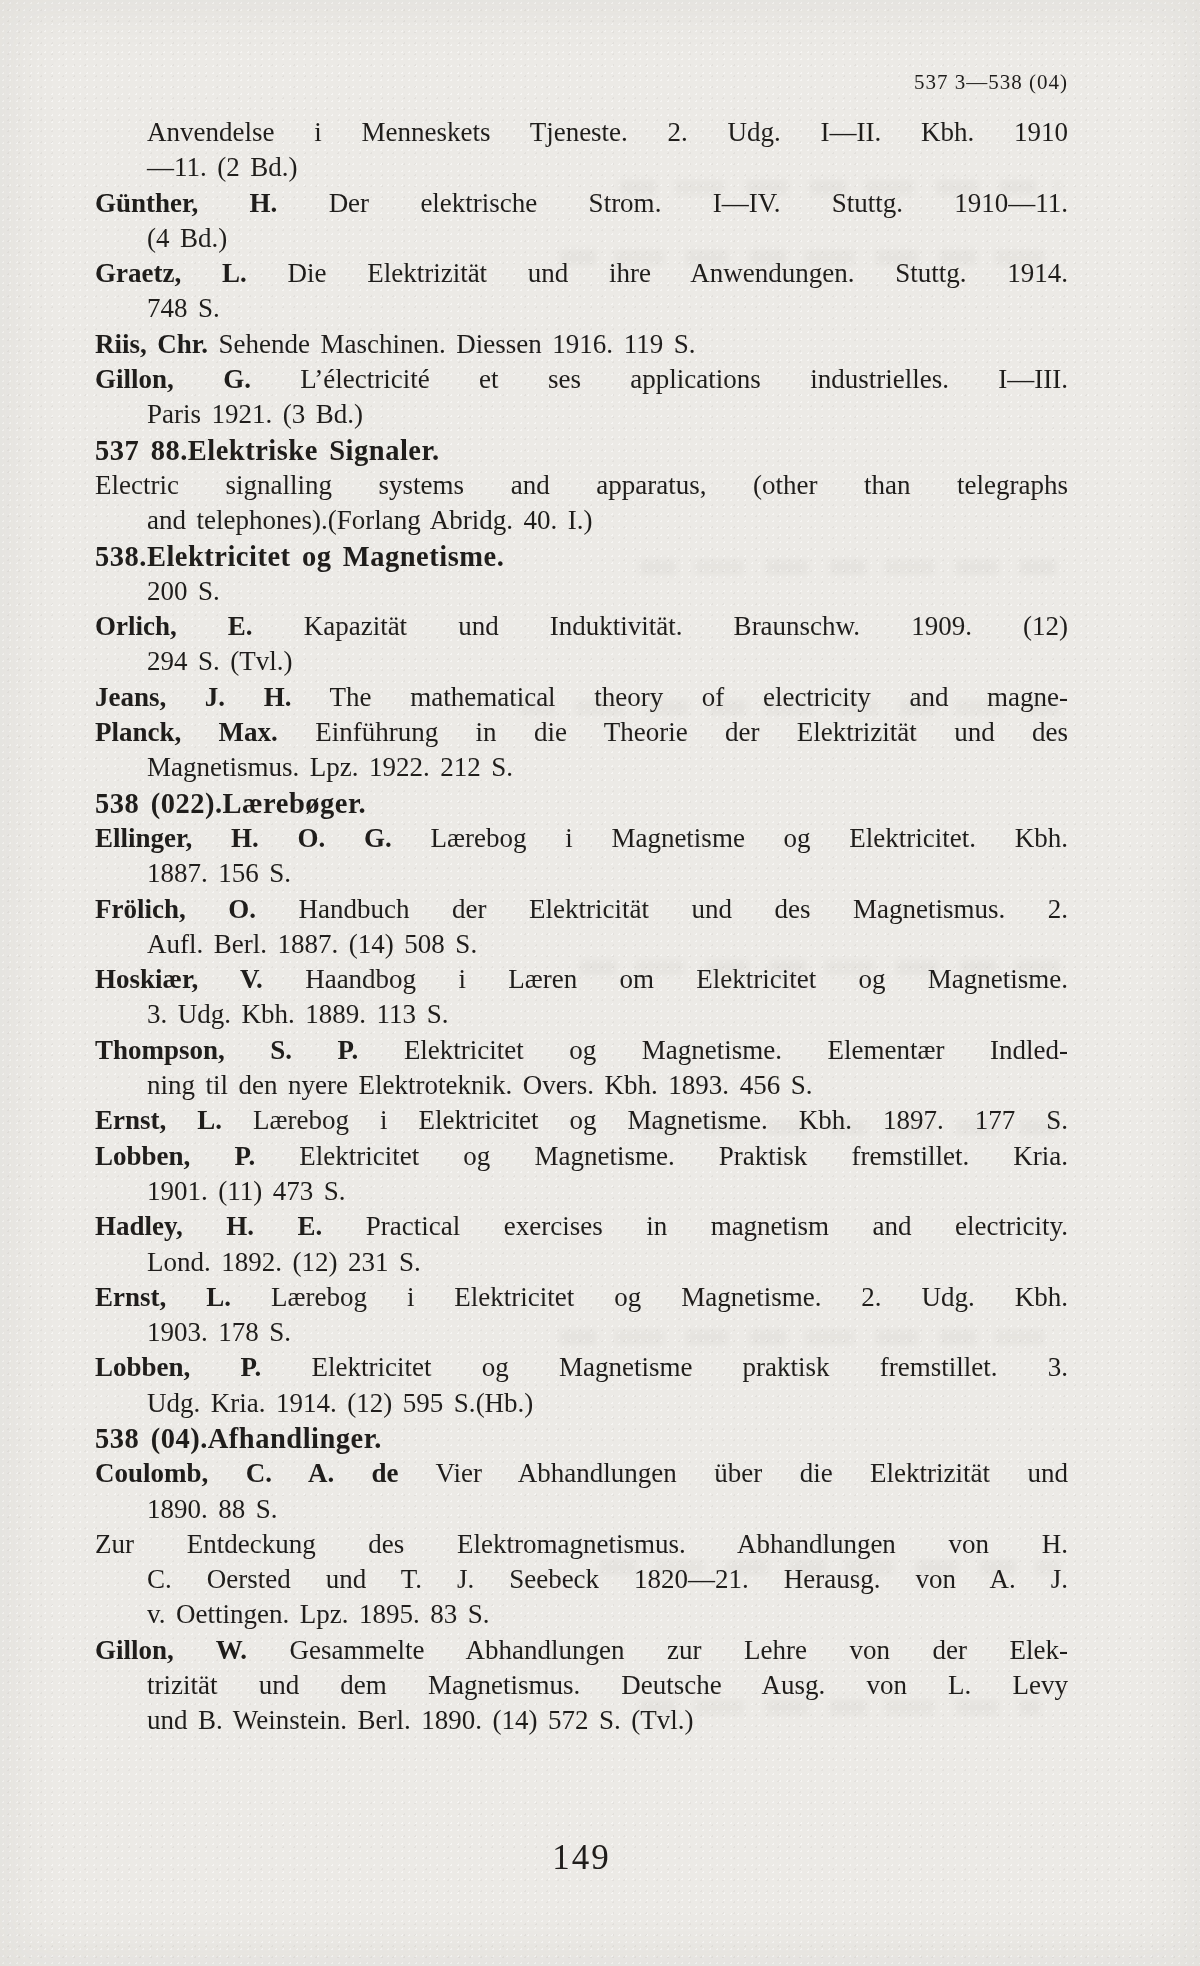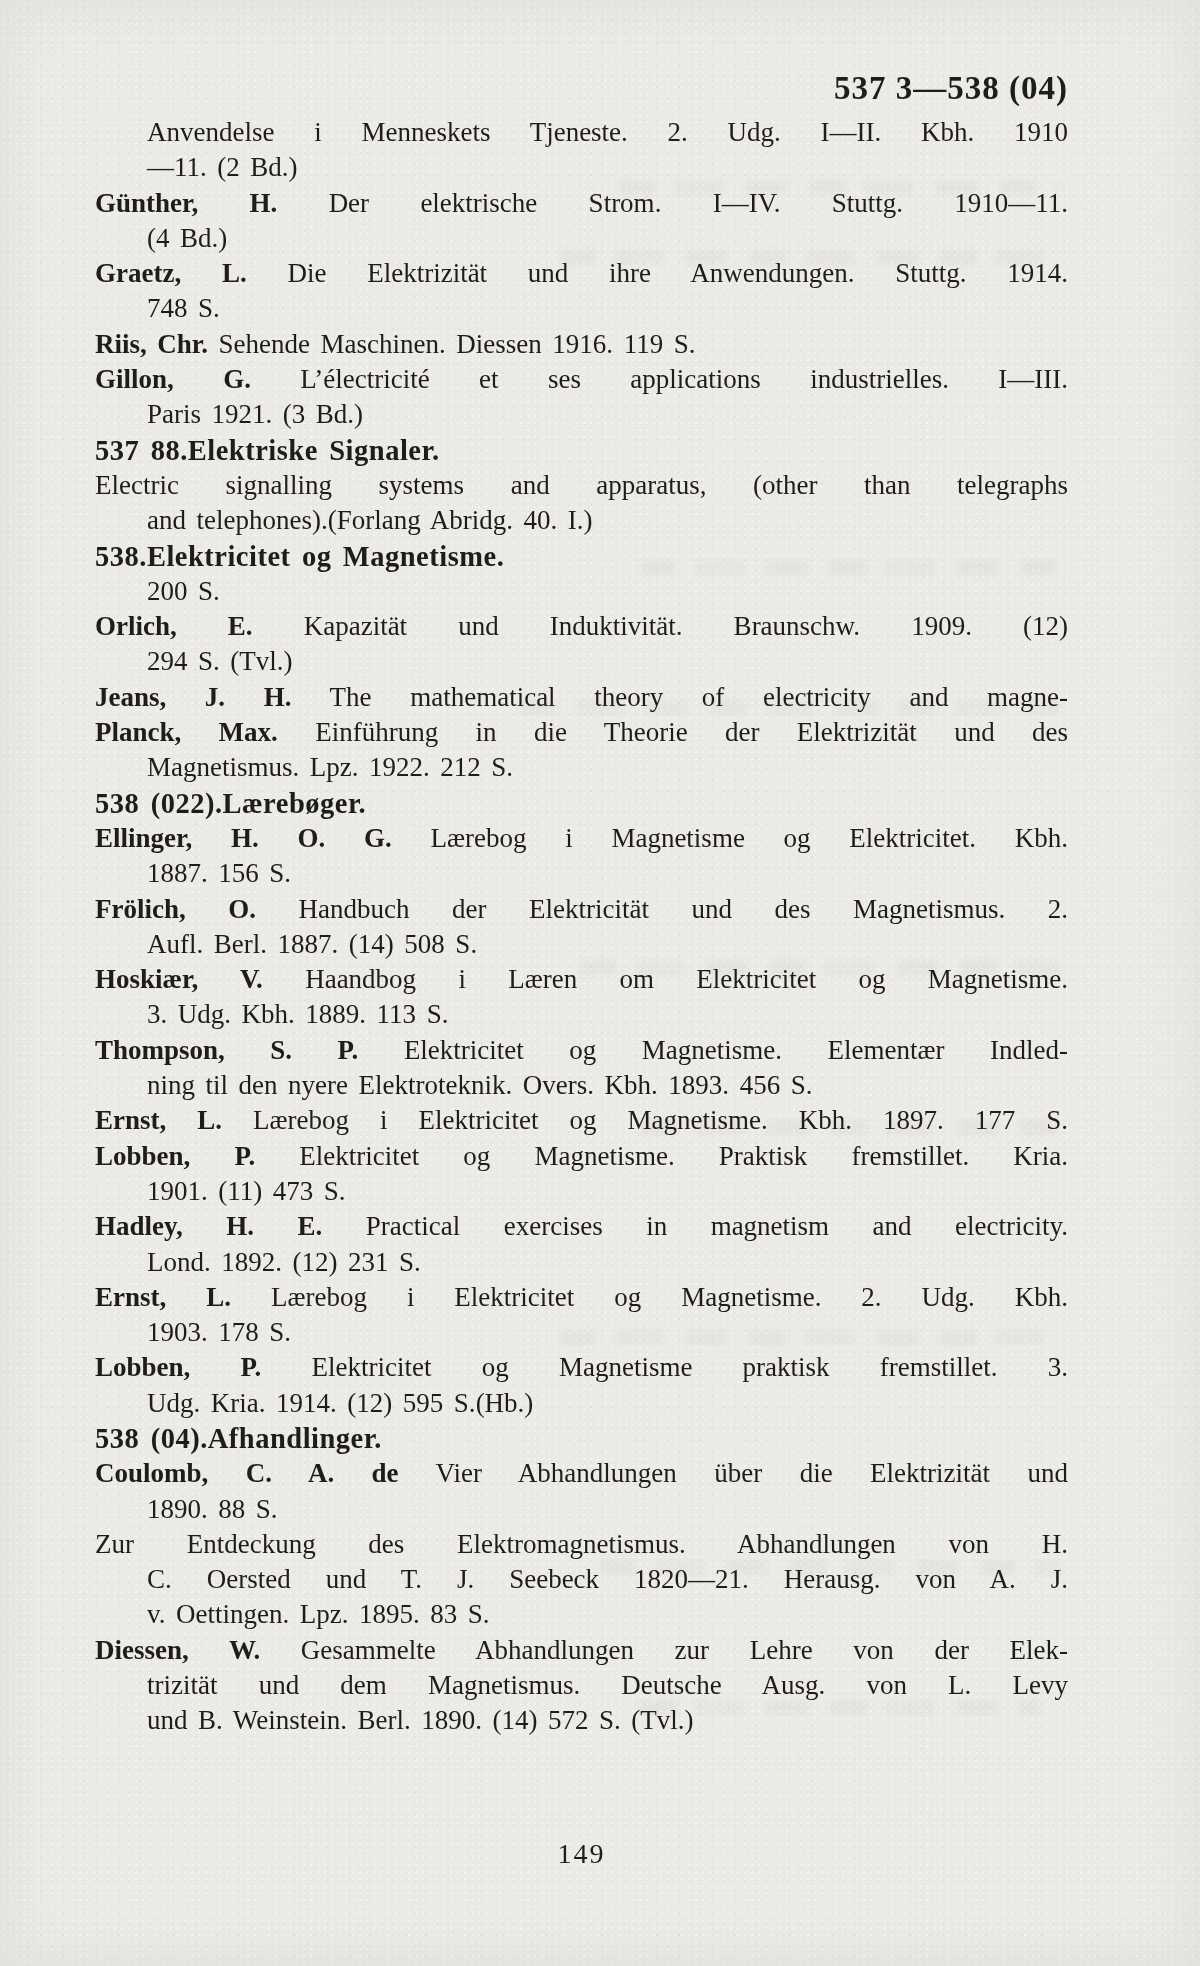--- a/index.html
+++ b/index.html
@@ -34,22 +34,22 @@
     filter: blur(3px);
     opacity: 0.10;
     pointer-events: none;
   }
   .header {
     position: absolute;
     top: 70px;
     left: 95px;
     width: 973px;
     text-align: right;
-    font-size: 33px;
-    font-weight: 700;
+    font-size: 21px;
+    font-weight: 400;
     letter-spacing: 1px;
     white-space: nowrap;
   }
   .content {
     position: absolute;
     top: 115px;
     left: 95px;
     width: 973px;
     font-size: 27px;
     word-spacing: 0.14em;
@@ -78,21 +78,21 @@
     font-size: 28.5px;
     letter-spacing: 0.5px;
   }
   .rt { text-align: right; }
   .folio {
     position: absolute;
     top: 1838px;
     left: 95px;
     width: 973px;
     text-align: center;
-    font-size: 28px;
+    font-size: 35px;
     letter-spacing: 2px;
   }
 </style>
 </head>
 <body>
 
 <div class="page">
 
   <div class="ghost" style="top:180px;left:620px;width:440px"></div>
   <div class="ghost" style="top:250px;left:560px;width:500px"></div>
@@ -165,20 +165,20 @@
 
     <div class="ln fx hd">
         <span class="b">538 (04).</span>
         <span class="rt">Afhandlinger.</span>
       </div>
     <div class="ln jt"><span class="b">Coulomb, C. A. de</span> <span>Vier Abhandlungen über die Elektrizität und</span></div>
     <div class="ln in"><span>1890.  88 S.</span></div>
     <div class="ln jt"><span>Zur Entdeckung des Elektromagnetismus.  Abhandlungen von H.</span></div>
     <div class="ln in jt"><span>C. Oersted und T. J. Seebeck 1820—21.  Herausg. von A. J.</span></div>
     <div class="ln in"><span>v. Oettingen.  Lpz. 1895.  83 S.</span></div>
-    <div class="ln jt"><span class="b">Diessen, W.</span> <span>Gesammelte Abhandlungen zur Lehre von der Elek-</span></div>
+    <div class="ln jt"><span class="b">Gillon, W.</span> <span>Gesammelte Abhandlungen zur Lehre von der Elek-</span></div>
     <div class="ln in jt"><span>trizität und dem Magnetismus.  Deutsche Ausg. von L. Levy</span></div>
     <div class="ln in"><span>und B. Weinstein.  Berl. 1890.  (14)  572 S.  (Tvl.)</span></div>
   </div>
 
   <div class="folio">149</div>
 
 </div>
 
 </body></html>

